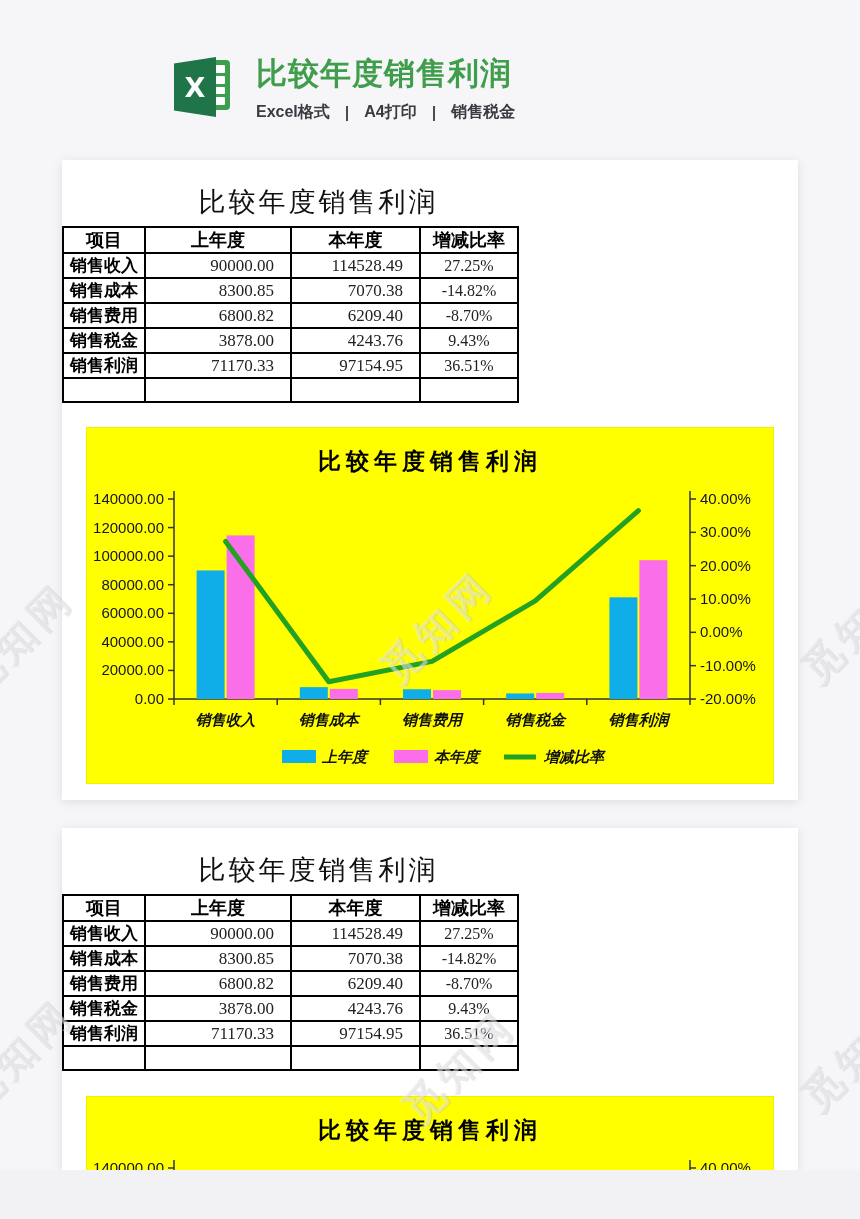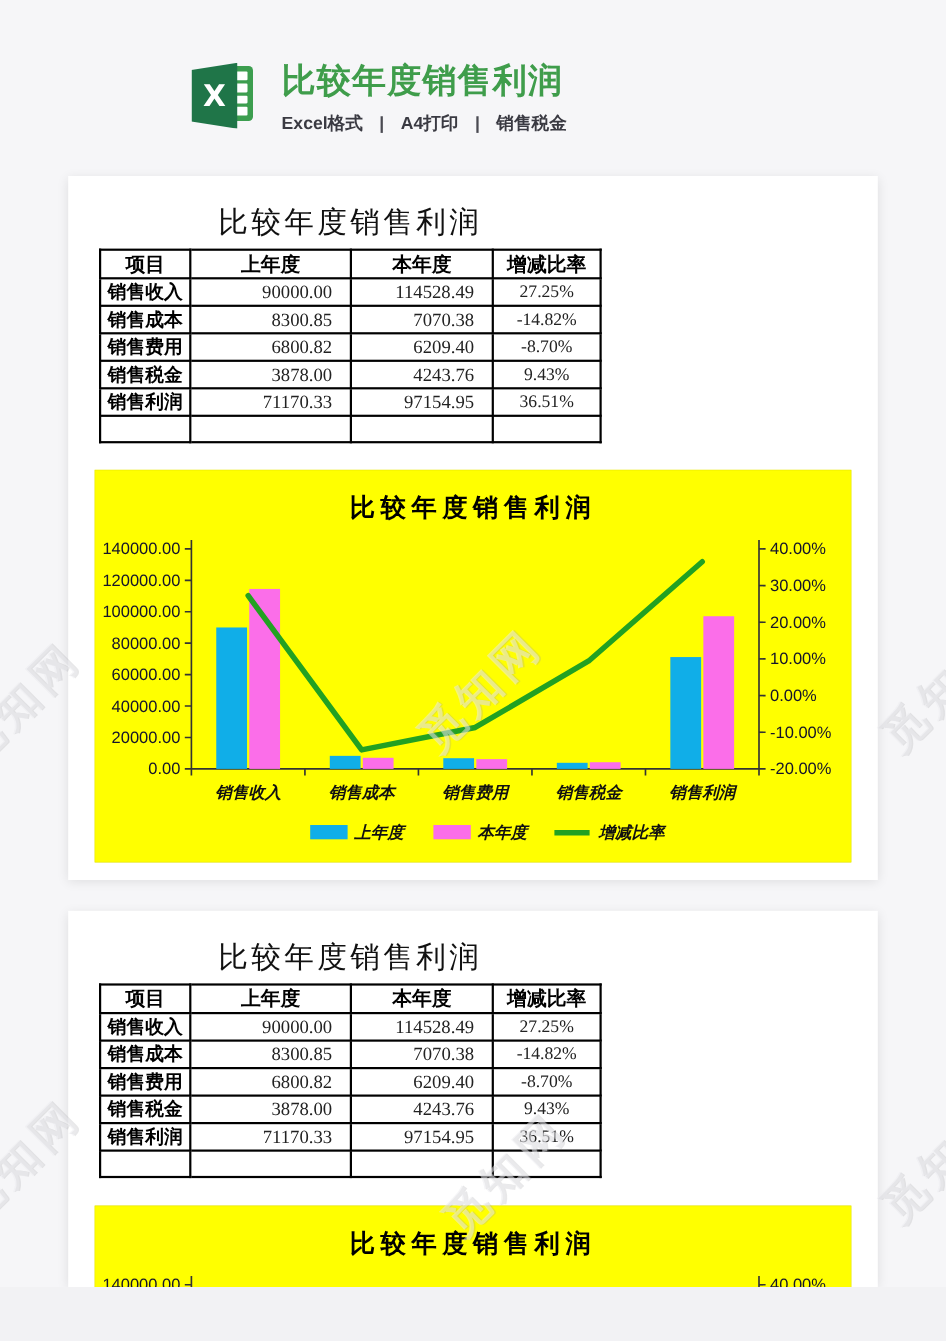--- a/index.html
+++ b/index.html
@@ -34,21 +34,21 @@
     position:absolute;left:62px;width:736px;background:#ffffff;
     box-shadow:0 2px 10px rgba(0,0,0,0.10);
   }
   .card-1{top:160px;height:640px;}
   .card-2{top:828px;height:342px;overflow:hidden;}
   .sheet-title{
     margin:24px 0 6px 28px;width:457px;text-align:center;
     font-family:"Liberation Serif","DejaVu Serif",serif;
     font-size:27px;color:#111;letter-spacing:3px;
   }
-  .table-slot{margin-left:28px;}
+  .table-slot{}
   table.sales{border-collapse:collapse;font-family:"Liberation Serif","DejaVu Serif",serif;table-layout:fixed;}
   table.sales th,table.sales td{border:2px solid #000;height:22px;padding:0;overflow:hidden;}
   table.sales th{font-size:18px;font-weight:bold;text-align:center;color:#000;}
   table.sales td.c-label{font-weight:bold;text-align:center;font-size:17px;color:#000;}
   table.sales td.c-num{text-align:right;padding-right:16px;font-size:17px;color:#222;border-radius:10px;}
   table.sales td.c-pct{text-align:center;font-size:16px;color:#222;}
   .chart-slot{margin:24px 0 0 24px;}
   
   .wm{
     position:absolute;transform:rotate(-45deg);transform-origin:center;

